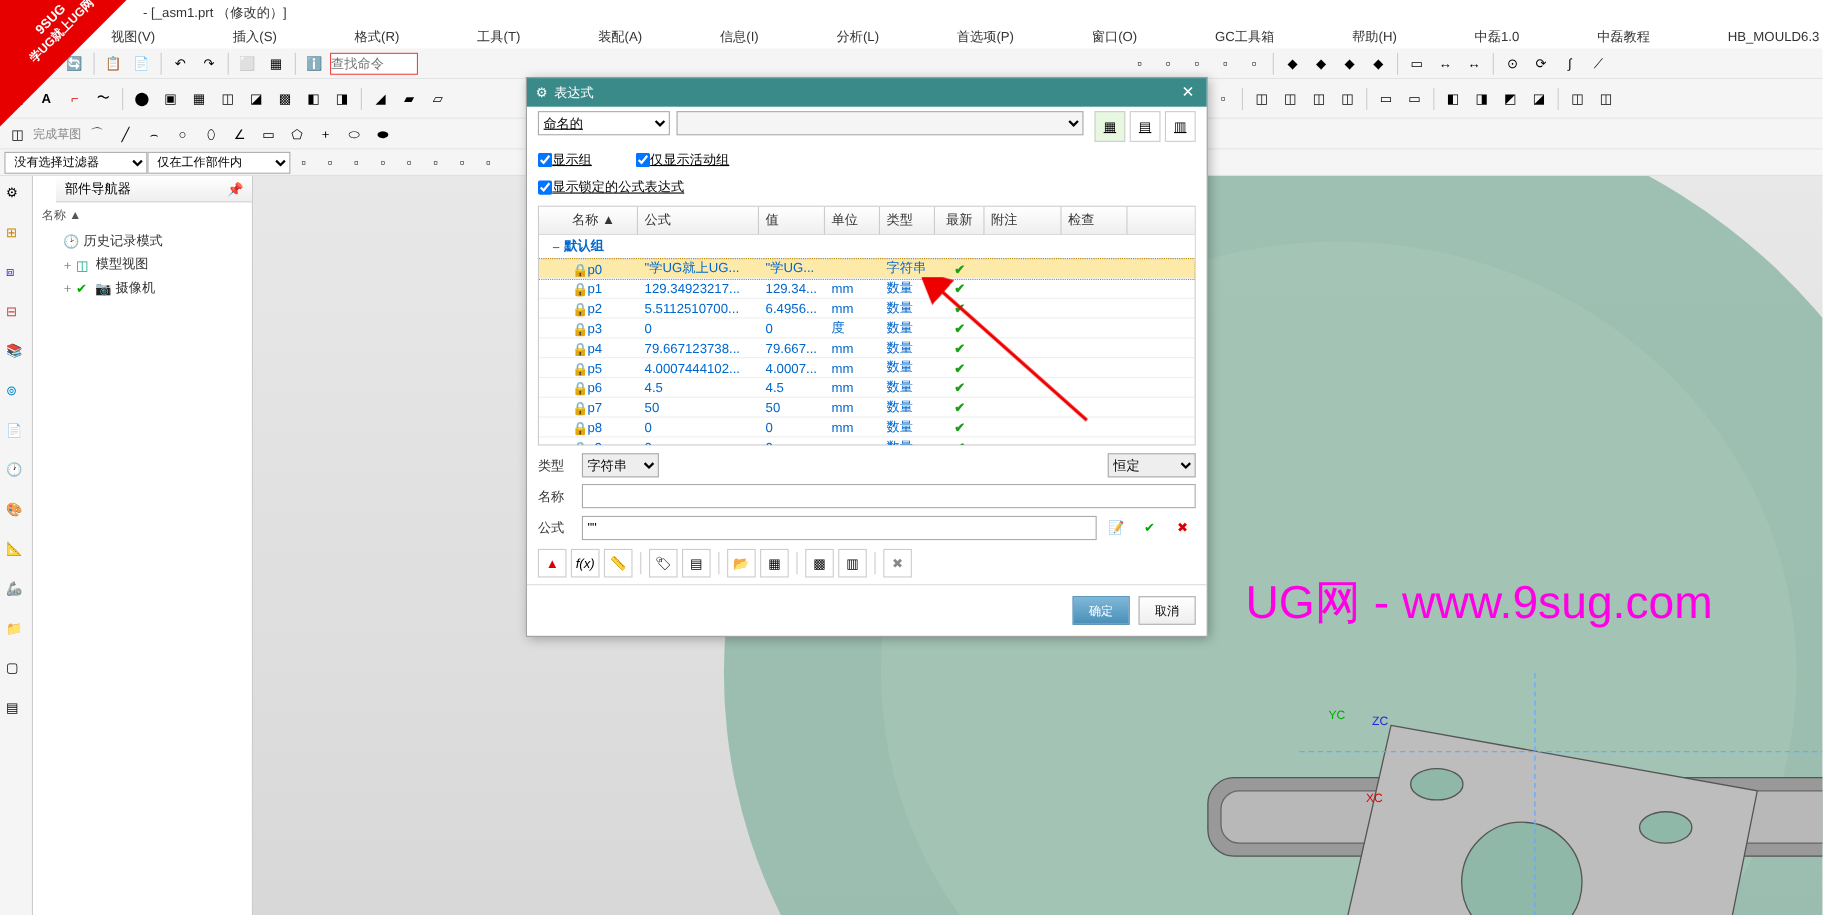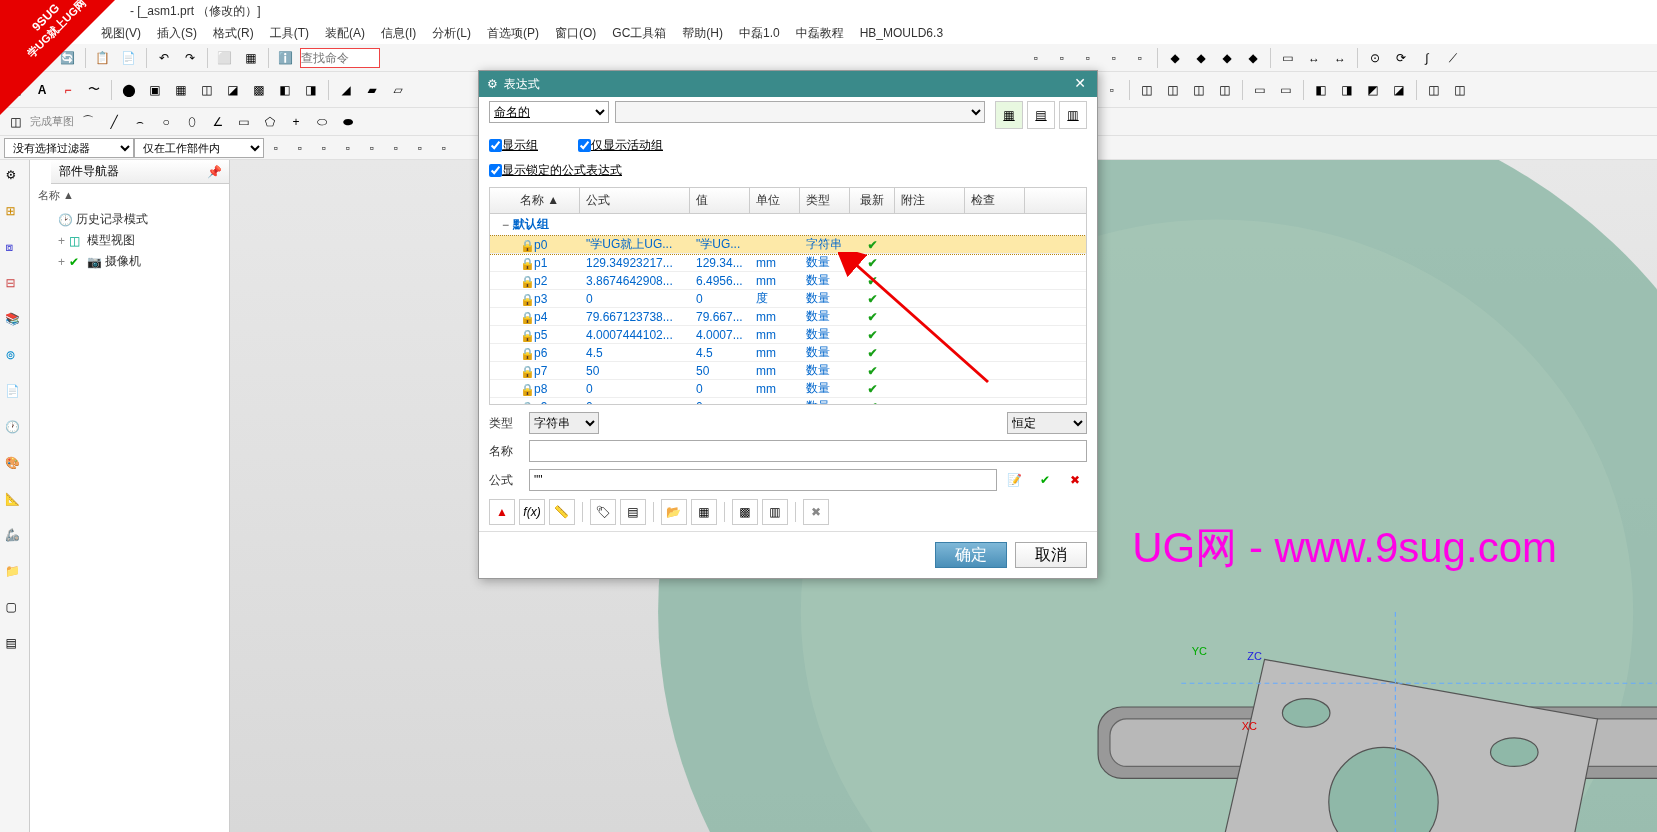--- a/index.html
+++ b/index.html
@@ -1,19 +1,19 @@
 <!DOCTYPE html>
 <html><head>
 <meta charset="utf-8">
 <style>
 * { margin: 0; padding: 0; box-sizing: border-box; font-family: "Microsoft YaHei", Arial, sans-serif; font-size: 12px; }
 body { background: #fff; overflow: hidden; width: 1657px; height: 832px; position: relative; }
 
 .title-bar { height: 22px; background: #fff; padding-left: 130px; line-height: 22px; font-size: 12px; color: #333; }
-.menu-bar { height: 22px; background: #fff; padding-left: 98px; display: flex; gap: 10px; align-items: center; color: #333; }
+.menu-bar { height: 22px; background: #fff; padding-left: 98px; display: flex; gap: 10px; align-items: center; color: #333; justify-content: space-between; }
 .menu-bar span { cursor: pointer; padding: 0 3px; }
 
 .toolbar-row { height: 28px; background: #f5f5f5; display: flex; align-items: center; gap: 2px; padding: 0 4px; border-bottom: 1px solid #e0e0e0; }
 .toolbar-row2 { height: 36px; background: #f5f5f5; display: flex; align-items: center; gap: 2px; padding: 0 4px; border-bottom: 1px solid #e0e0e0; }
 .tb-icon { width: 24px; height: 24px; display: inline-flex; align-items: center; justify-content: center; cursor: pointer; }
 .tb-sep { width: 1px; height: 20px; background: #ccc; margin: 0 3px; }
 .tb-input { width: 60px; height: 20px; border: 1px solid #ef4444; }
 
 .filter-bar { height: 24px; background: #f5f5f5; display: flex; align-items: center; gap: 0; padding: 0 4px; border-bottom: 1px solid #e0e0e0; }
 .filter-select { height: 20px; border: 1px solid #aaa; background: #fff; font-size: 11px; padding: 0 4px; }
@@ -71,21 +71,21 @@
 
 .dlg-form-row { display: flex; align-items: center; gap: 6px; padding: 3px 10px; }
 .dlg-form-row label { width: 34px; font-size: 12px; color: #333; }
 .dlg-form-sel { height: 22px; border: 1px solid #aaa; background: #eee; }
 .dlg-form-input { flex: 1; height: 22px; border: 1px solid #aaa; background: #fff; padding: 0 4px; }
 
 .dlg-toolbar { display: flex; gap: 4px; padding: 4px 10px 6px; border-bottom: 1px solid #ddd; align-items: center; }
 .dlg-toolbar .tbtn { width: 26px; height: 26px; border: 1px solid #ccc; display: flex; align-items: center; justify-content: center; cursor: pointer; }
 .dlg-toolbar .tbtn.red { background: #fff; }
 .dlg-footer { display: flex; justify-content: flex-end; gap: 8px; padding: 10px; }
-.dlg-btn { width: 72px; height: 26px; border: 1px solid #aaa; background: linear-gradient(#fff,#eee); cursor: pointer; font-size: 16px; }
+.dlg-btn { width: 52px; height: 26px; border: 1px solid #aaa; background: linear-gradient(#fff,#eee); cursor: pointer; font-size: 11px; }
 .dlg-btn.primary { background: linear-gradient(#7fb8d8,#4a8fb8); color: #fff; border-color: #3a7fa8; }
 
 .arrow-annot { position: absolute; top: 252px; left: 838px; z-index: 150; pointer-events: none; }
 
 .xc-label { position:absolute; color:#d00; font-size:11px; }
 .yc-label { position:absolute; color:#0a0; font-size:11px; }
 .zc-label { position:absolute; color:#22d; font-size:11px; }
 </style>
 </head>
 <body>
@@ -285,21 +285,21 @@
       <ellipse cx="1080" cy="498" rx="20" ry="12" fill="#8fb8a8" stroke="#555"></ellipse>
       <ellipse cx="880" cy="600" rx="20" ry="12" fill="#8fb8a8" stroke="#555"></ellipse>
       <ellipse cx="1040" cy="625" rx="20" ry="12" fill="#8fb8a8" stroke="#555"></ellipse>
 
       <line x1="800" y1="440" x2="1200" y2="440" stroke="#6af" stroke-dasharray="4 3"></line>
       <line x1="980" y1="380" x2="980" y2="670" stroke="#6af" stroke-dasharray="4 3"></line>
     </svg>
     <div class="watermark">UG网 - www.9sug.com</div>
 
     <div class="xc-label" style="bottom:100px; right:400px">XC</div>
-    <div class="yc-label" style="bottom:175px; right:450px">YC</div>
+    <div class="yc-label" style="bottom:175px; right:434px">YC</div>
     <div class="zc-label" style="bottom:170px; right:395px">ZC</div>
   </div>
 </div>
 
 <div class="dialog">
   <div class="dlg-title">
     <span>⚙</span>
     <span>表达式</span>
     <span class="spacer"></span>
     <span class="dlg-close">✕</span>
@@ -361,21 +361,21 @@
           <div class="cell c-formula">129.34923217...</div>
           <div class="cell c-value">129.34...</div>
           <div class="cell c-unit">mm</div>
           <div class="cell c-type">数量</div>
           <div class="cell c-latest check-green">✔</div>
           <div class="cell c-note"></div>
           <div class="cell c-check"></div>
         </div>
         <div class="exp-row">
           <div class="cell c-name"><span class="lock-icon">🔒</span>p2</div>
-          <div class="cell c-formula">3.8674642908...</div>
+          <div class="cell c-formula">5.5112510700...</div>
           <div class="cell c-value">6.4956...</div>
           <div class="cell c-unit">mm</div>
           <div class="cell c-type">数量</div>
           <div class="cell c-latest check-green">✔</div>
           <div class="cell c-note"></div>
           <div class="cell c-check"></div>
         </div>
         <div class="exp-row">
           <div class="cell c-name"><span class="lock-icon">🔒</span>p3</div>
           <div class="cell c-formula">0</div>

